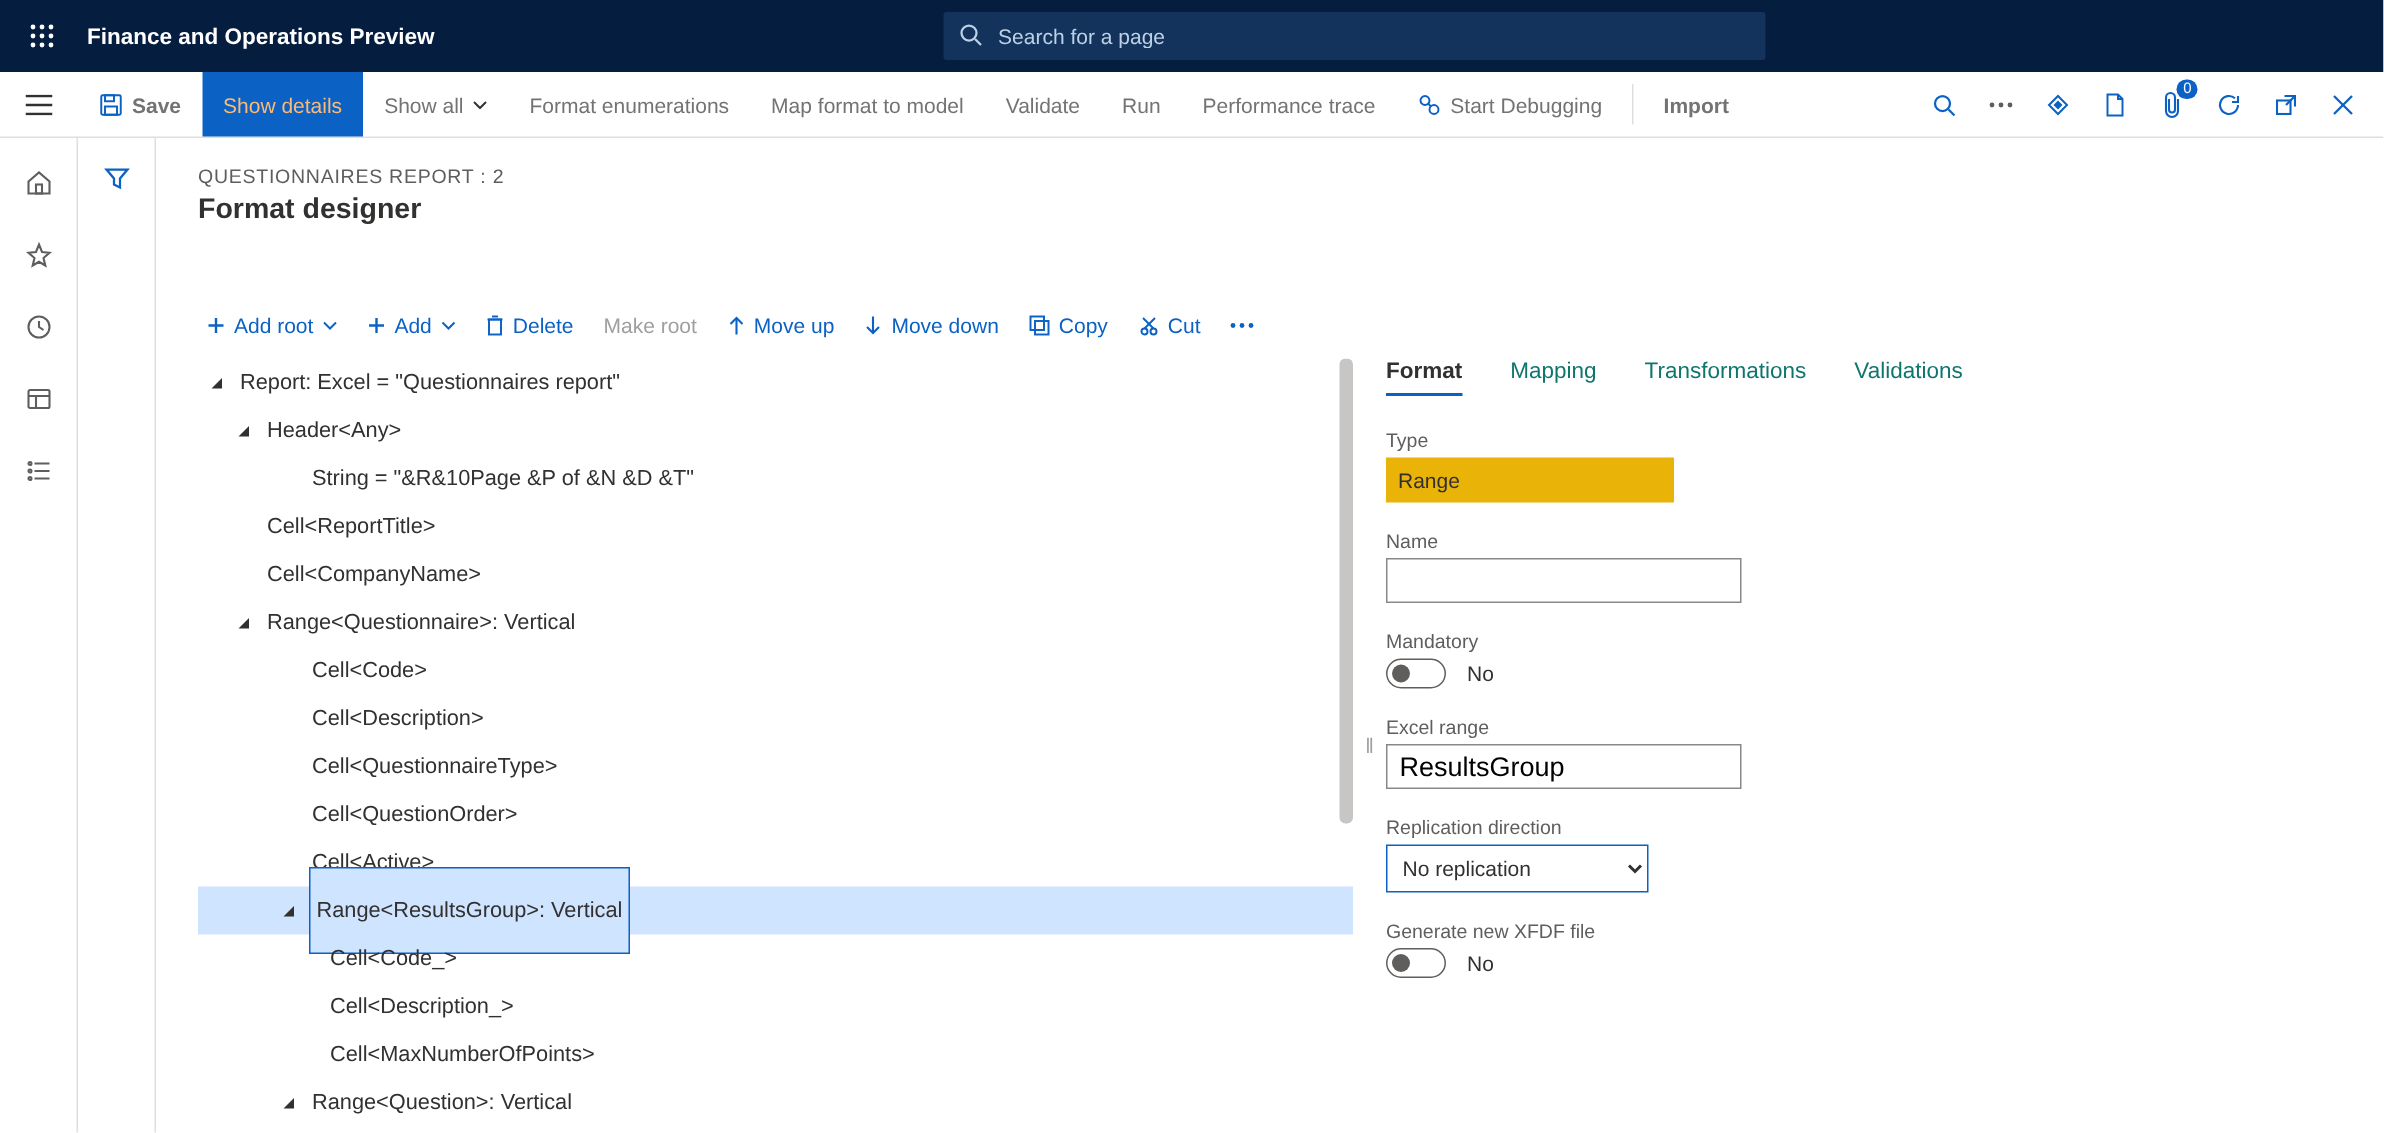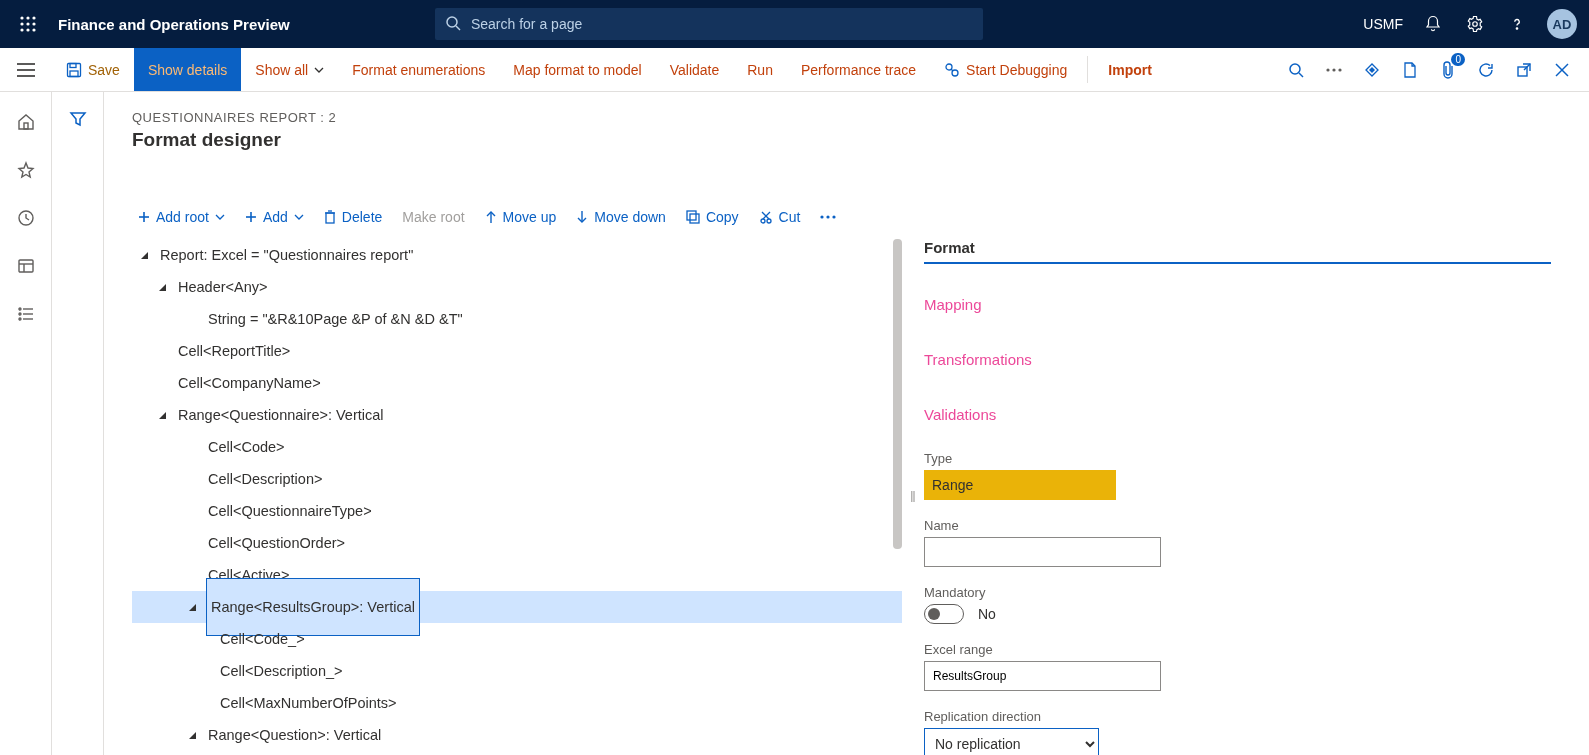--- a/index.html
+++ b/index.html
@@ -14,22 +14,22 @@
 .topbar .search-wrap input::placeholder { color: #bcd1e6; }
 .topbar .search-icon { position: absolute; left: 10px; top: 7px; color: #bcd1e6; }
 .topbar .right-icons { display: flex; align-items: center; gap: 18px; margin-left: auto; }
 .topbar .company-code { font-size: 14px; }
 .topbar .icon-btn { width: 24px; height: 24px; display: flex; align-items: center; justify-content: center; cursor: pointer; color: #fff; }
 .topbar .avatar { width: 30px; height: 30px; border-radius: 50%; background: #a6c3e0; color: #1a3a5e; display: flex; align-items: center; justify-content: center; font-size: 13px; font-weight: 600; }
 
 
 .cmdbar { height: 44px; border-bottom: 1px solid #e1dfdd; display: flex; align-items: stretch; padding-left: 0; }
 .cmdbar .left-hamb { width: 52px; display: flex; align-items: center; justify-content: center; border-right: none; cursor: pointer; }
-.cmdbar .cmd { display: flex; align-items: center; padding: 0 14px; cursor: pointer; font-size: 14px; color: #c2410c; gap: 6px; white-space: nowrap; }
-.cmdbar .cmd.blue { color: #a16207; }
+.cmdbar .cmd { display: flex; align-items: center; padding: 0 14px; cursor: pointer; font-size: 14px; color: #737373; gap: 6px; white-space: nowrap; }
+.cmdbar .cmd.blue { color: #737373; font-weight: bold; }
 .cmdbar .cmd.primary { background: #0b61c4; color: #fdba74; }
 .cmdbar .cmd.import { font-weight: 600; }
 .cmdbar .divider { width: 1px; background: #e1dfdd; margin: 8px 6px; }
 .cmdbar .spacer { flex: 1; }
 .cmdbar .right-icons { display: flex; align-items: center; gap: 16px; padding-right: 16px; }
 .cmdbar .ri { width: 22px; height: 22px; display: flex; align-items: center; justify-content: center; color: #0b61c4; cursor: pointer; position: relative; }
 .cmdbar .ri.gray { color: #605e5c; }
 .cmdbar .ri .badge { position: absolute; top: -6px; right: -6px; background: #0b61c4; color: #fff; border-radius: 8px; font-size: 10px; padding: 0 4px; line-height: 13px; }
 
 
@@ -63,28 +63,28 @@
 .tree-row.l3 { padding-left: 68px; }
 .tree-row.selected { background: #cfe4ff; }
 .tree-row.selected .label { border: 1px solid #0b61c4; padding: 12px 4px; background:#cfe4ff; }
 .tree-row .label { padding: 1px 2px; }
 
 
 .splitter { flex: 0 0 22px; display: flex; align-items: center; justify-content: center; color: #a19f9d; font-size: 14px; cursor: col-resize; user-select:none;}
 
 
 .props { flex: 1; padding: 0 10px 0 0; overflow: auto; }
-.tabrow { display: flex; gap: 32px; border-bottom: none; margin-bottom: 22px; flex-direction: column; }
-.tabrow .tab { font-size: 15px; color: #ec4899; padding-bottom: 6px; cursor: pointer; }
+.tabrow { display: flex; gap: 32px; border-bottom: none; margin-bottom: 22px; }
+.tabrow .tab { font-size: 15px; color: #0f766e; padding-bottom: 6px; cursor: pointer; }
 .tabrow .tab.active { color: #323130; font-weight: 600; border-bottom: 2px solid #0b61c4; }
 
 .field { margin-bottom: 18px; }
 .field .flabel { font-size: 13px; color: #605e5c; margin-bottom: 4px; }
 .field .ro { background: #eab308; border: none; height: 30px; padding: 0 8px; display: flex; align-items: center; width: 192px; font-size: 14px;}
-.field input[type=text] { width: 237px; height: 30px; border: 1px solid #8a8886; padding: 0 8px; font-size: 12px; font-family: inherit; }
+.field input[type=text] { width: 237px; height: 30px; border: 1px solid #8a8886; padding: 0 8px; font-size: 18px; font-family: inherit; }
 .field.select select { width: 175px; height: 32px; border: 1.5px solid #0b61c4; padding: 0 6px; font-size: 14px; font-family: inherit; background:#fff; color:#323130; }
 .toggle-row { display: flex; align-items: center; gap: 14px; }
 .toggle { width: 40px; height: 20px; border: 1px solid #605e5c; border-radius: 10px; position: relative; background: #fff; cursor:pointer; }
 .toggle .knob { position: absolute; width: 12px; height: 12px; border-radius: 50%; background: #605e5c; top: 3px; left: 3px; }
 .toggle-row .tl { font-size: 14px; }
 
 svg { display:block; }
 </style>
 </head>
 <body>
@@ -108,42 +108,20 @@
   <div class="app-title">Finance and Operations Preview</div>
   <div class="search-wrap">
     <span class="search-icon">
       <svg width="16" height="16" viewBox="0 0 16 16" fill="none" stroke="#bcd1e6" stroke-width="1.5">
           <circle cx="7" cy="7" r="5"></circle>
           <line x1="11" y1="11" x2="15" y2="15"></line>
         </svg>
     </span>
     <input type="text" placeholder="Search for a page" style="">
   </div>
-  <div class="right-icons">
-    <span class="company-code">USMF</span>
-    <span class="icon-btn">
-      <svg width="18" height="18" viewBox="0 0 24 24" fill="none" stroke="#fff" stroke-width="1.6">
-          <path d="M6 8a6 6 0 1 1 12 0v5l2 3H4l2-3V8z"></path>
-          <path d="M10 19a2 2 0 0 0 4 0"></path>
-        </svg>
-    </span>
-    <span class="icon-btn">
-      <svg width="18" height="18" viewBox="0 0 24 24" fill="none" stroke="#fff" stroke-width="1.6">
-          <circle cx="12" cy="12" r="3"></circle>
-          <path d="M19 12a7 7 0 0 0-.1-1.2l2-1.6-2-3.4-2.4.9a7 7 0 0 0-2-1.2L14 2h-4l-.5 2.5a7 7 0 0 0-2 1.2l-2.4-.9-2 3.4 2 1.6A7 7 0 0 0 5 12a7 7 0 0 0 .1 1.2l-2 1.6 2 3.4 2.4-.9a7 7 0 0 0 2 1.2L10 22h4l.5-2.5a7 7 0 0 0 2-1.2l2.4.9 2-3.4-2-1.6c.07-.4.1-.8.1-1.2z"></path>
-        </svg>
-    </span>
-    <span class="icon-btn">
-      <svg width="18" height="18" viewBox="0 0 24 24" fill="none" stroke="#fff" stroke-width="1.8">
-          <path d="M9 9a3 3 0 1 1 4.2 2.7c-.9.5-1.2 1-1.2 2.3"></path>
-          <circle cx="12" cy="18" r="0.9" fill="#fff"></circle>
-        </svg>
-    </span>
-    <span class="avatar">AD</span>
-  </div>
 </div>
 
 <div class="cmdbar">
   <div class="left-hamb">
     <svg width="18" height="14" viewBox="0 0 18 14" stroke="#323130" stroke-width="1.6">
         <line x1="0" y1="1" x2="18" y2="1"></line>
         <line x1="0" y1="7" x2="18" y2="7"></line>
         <line x1="0" y1="13" x2="18" y2="13"></line>
       </svg>
   </div>

